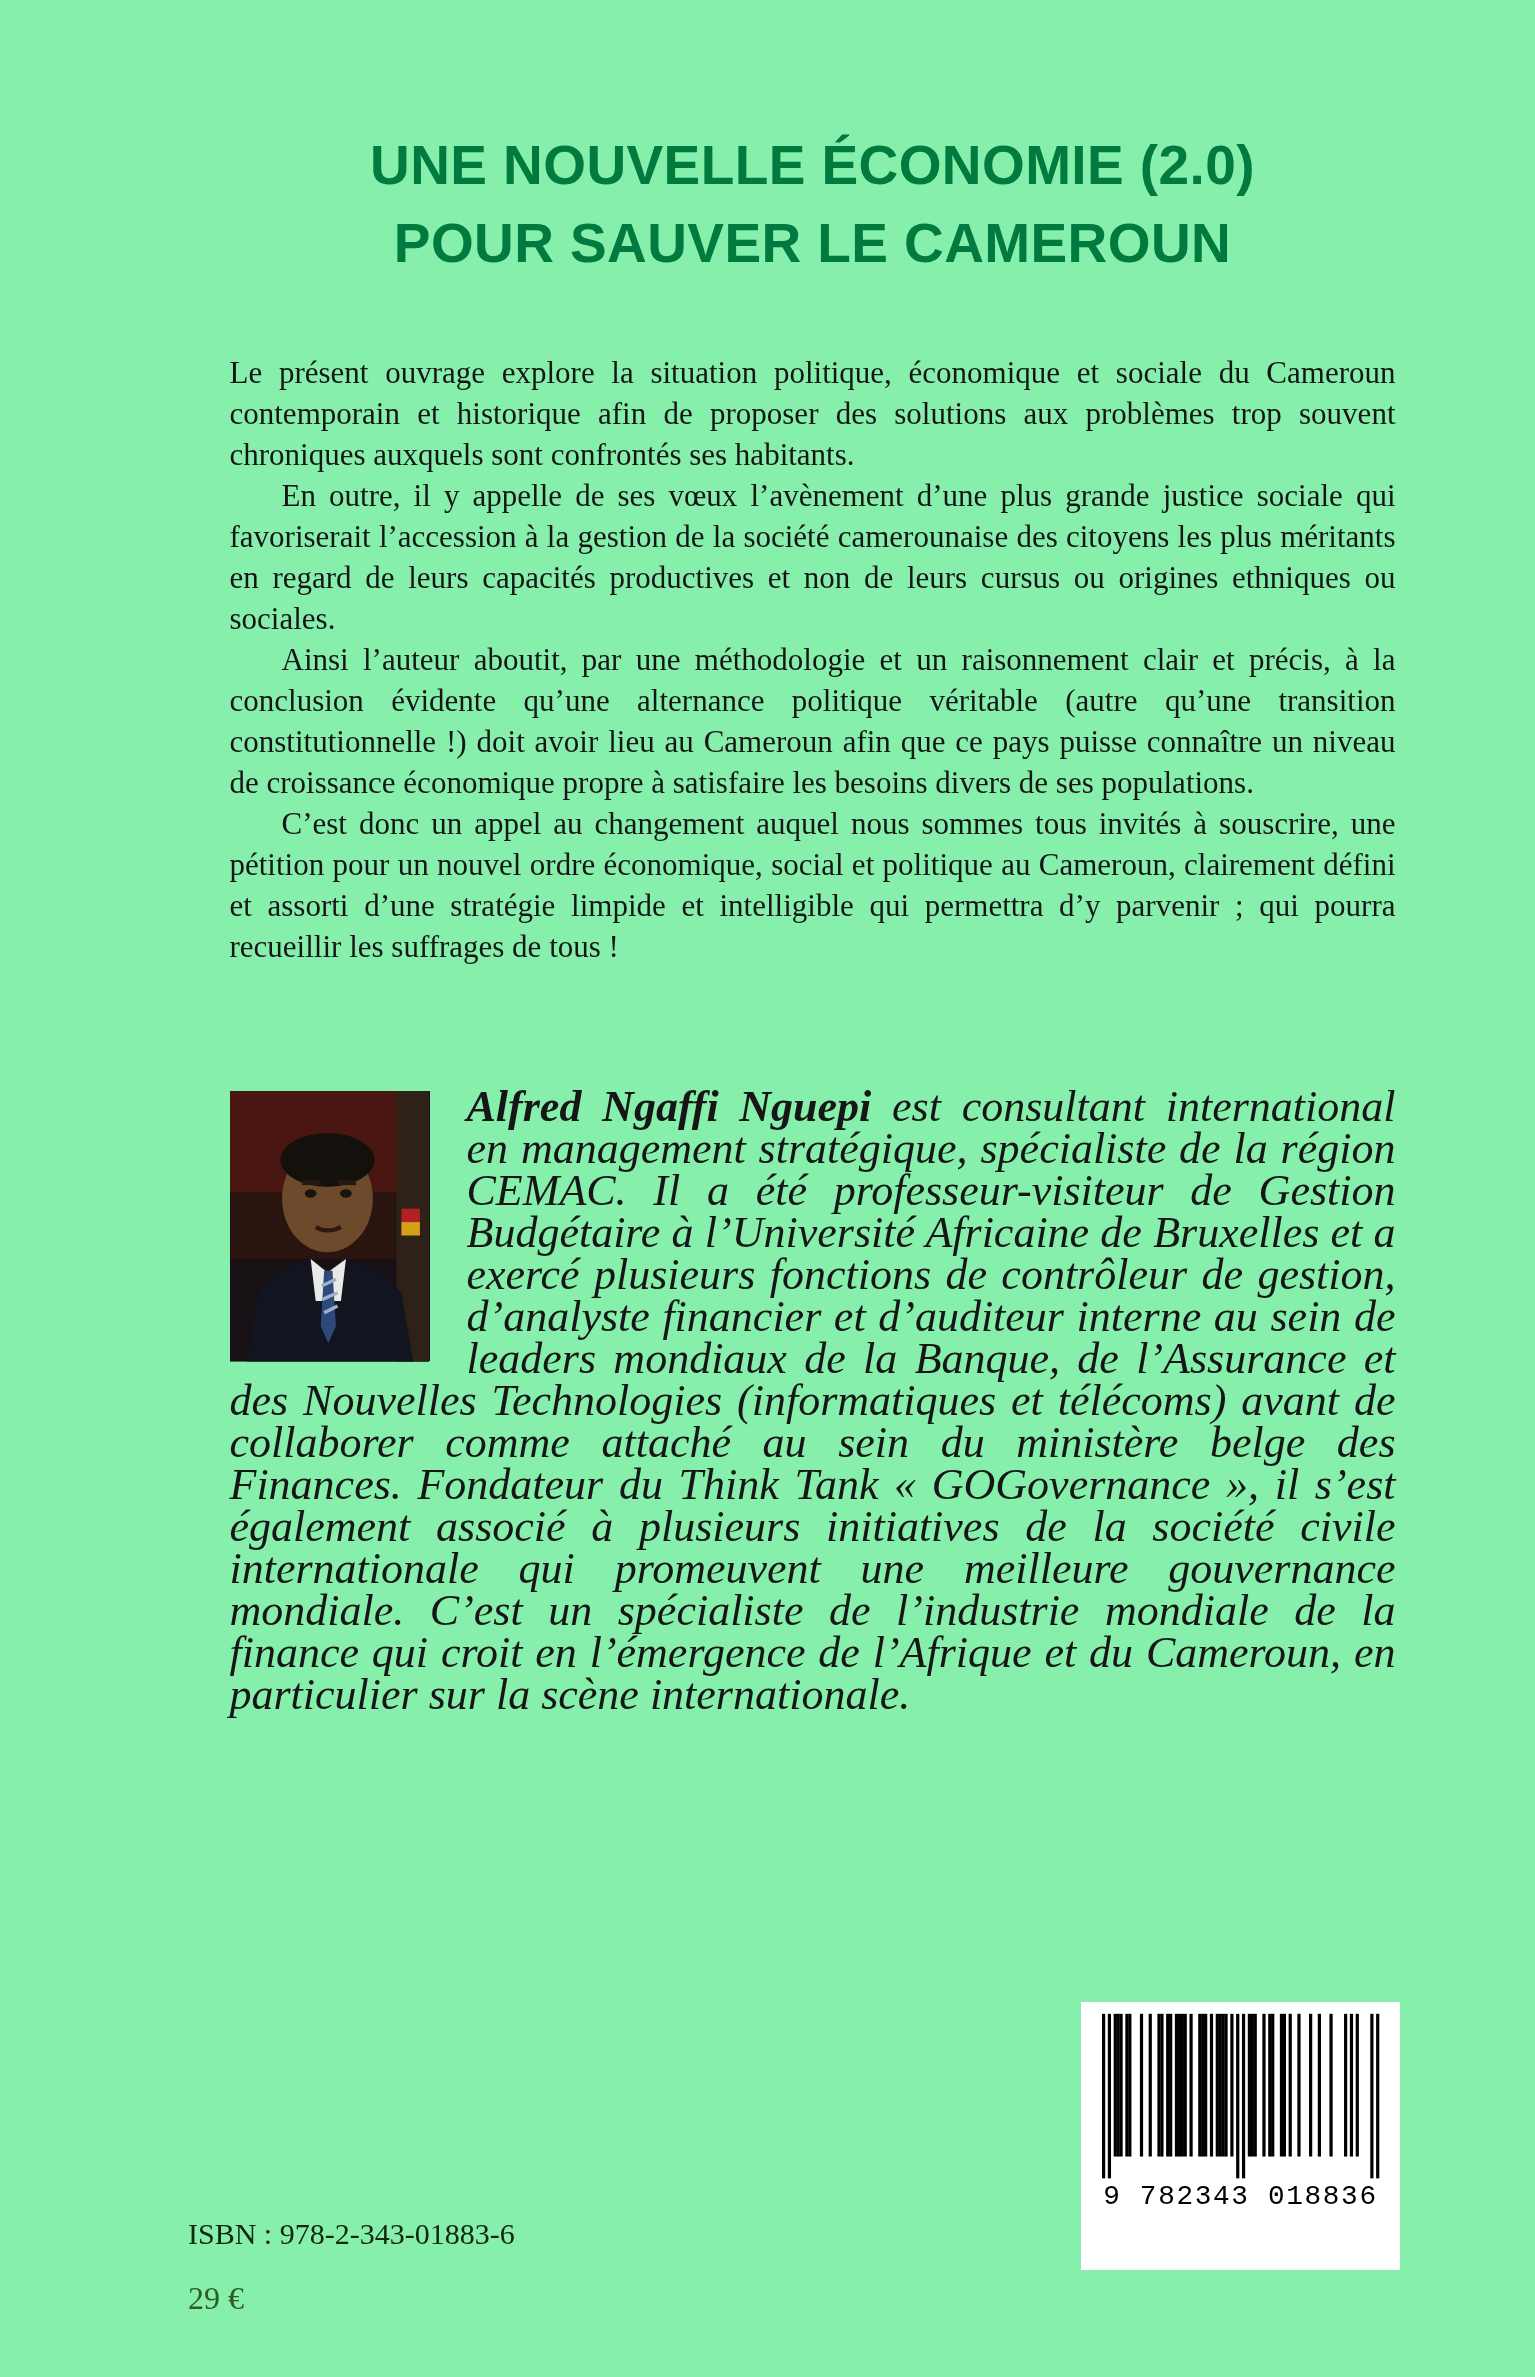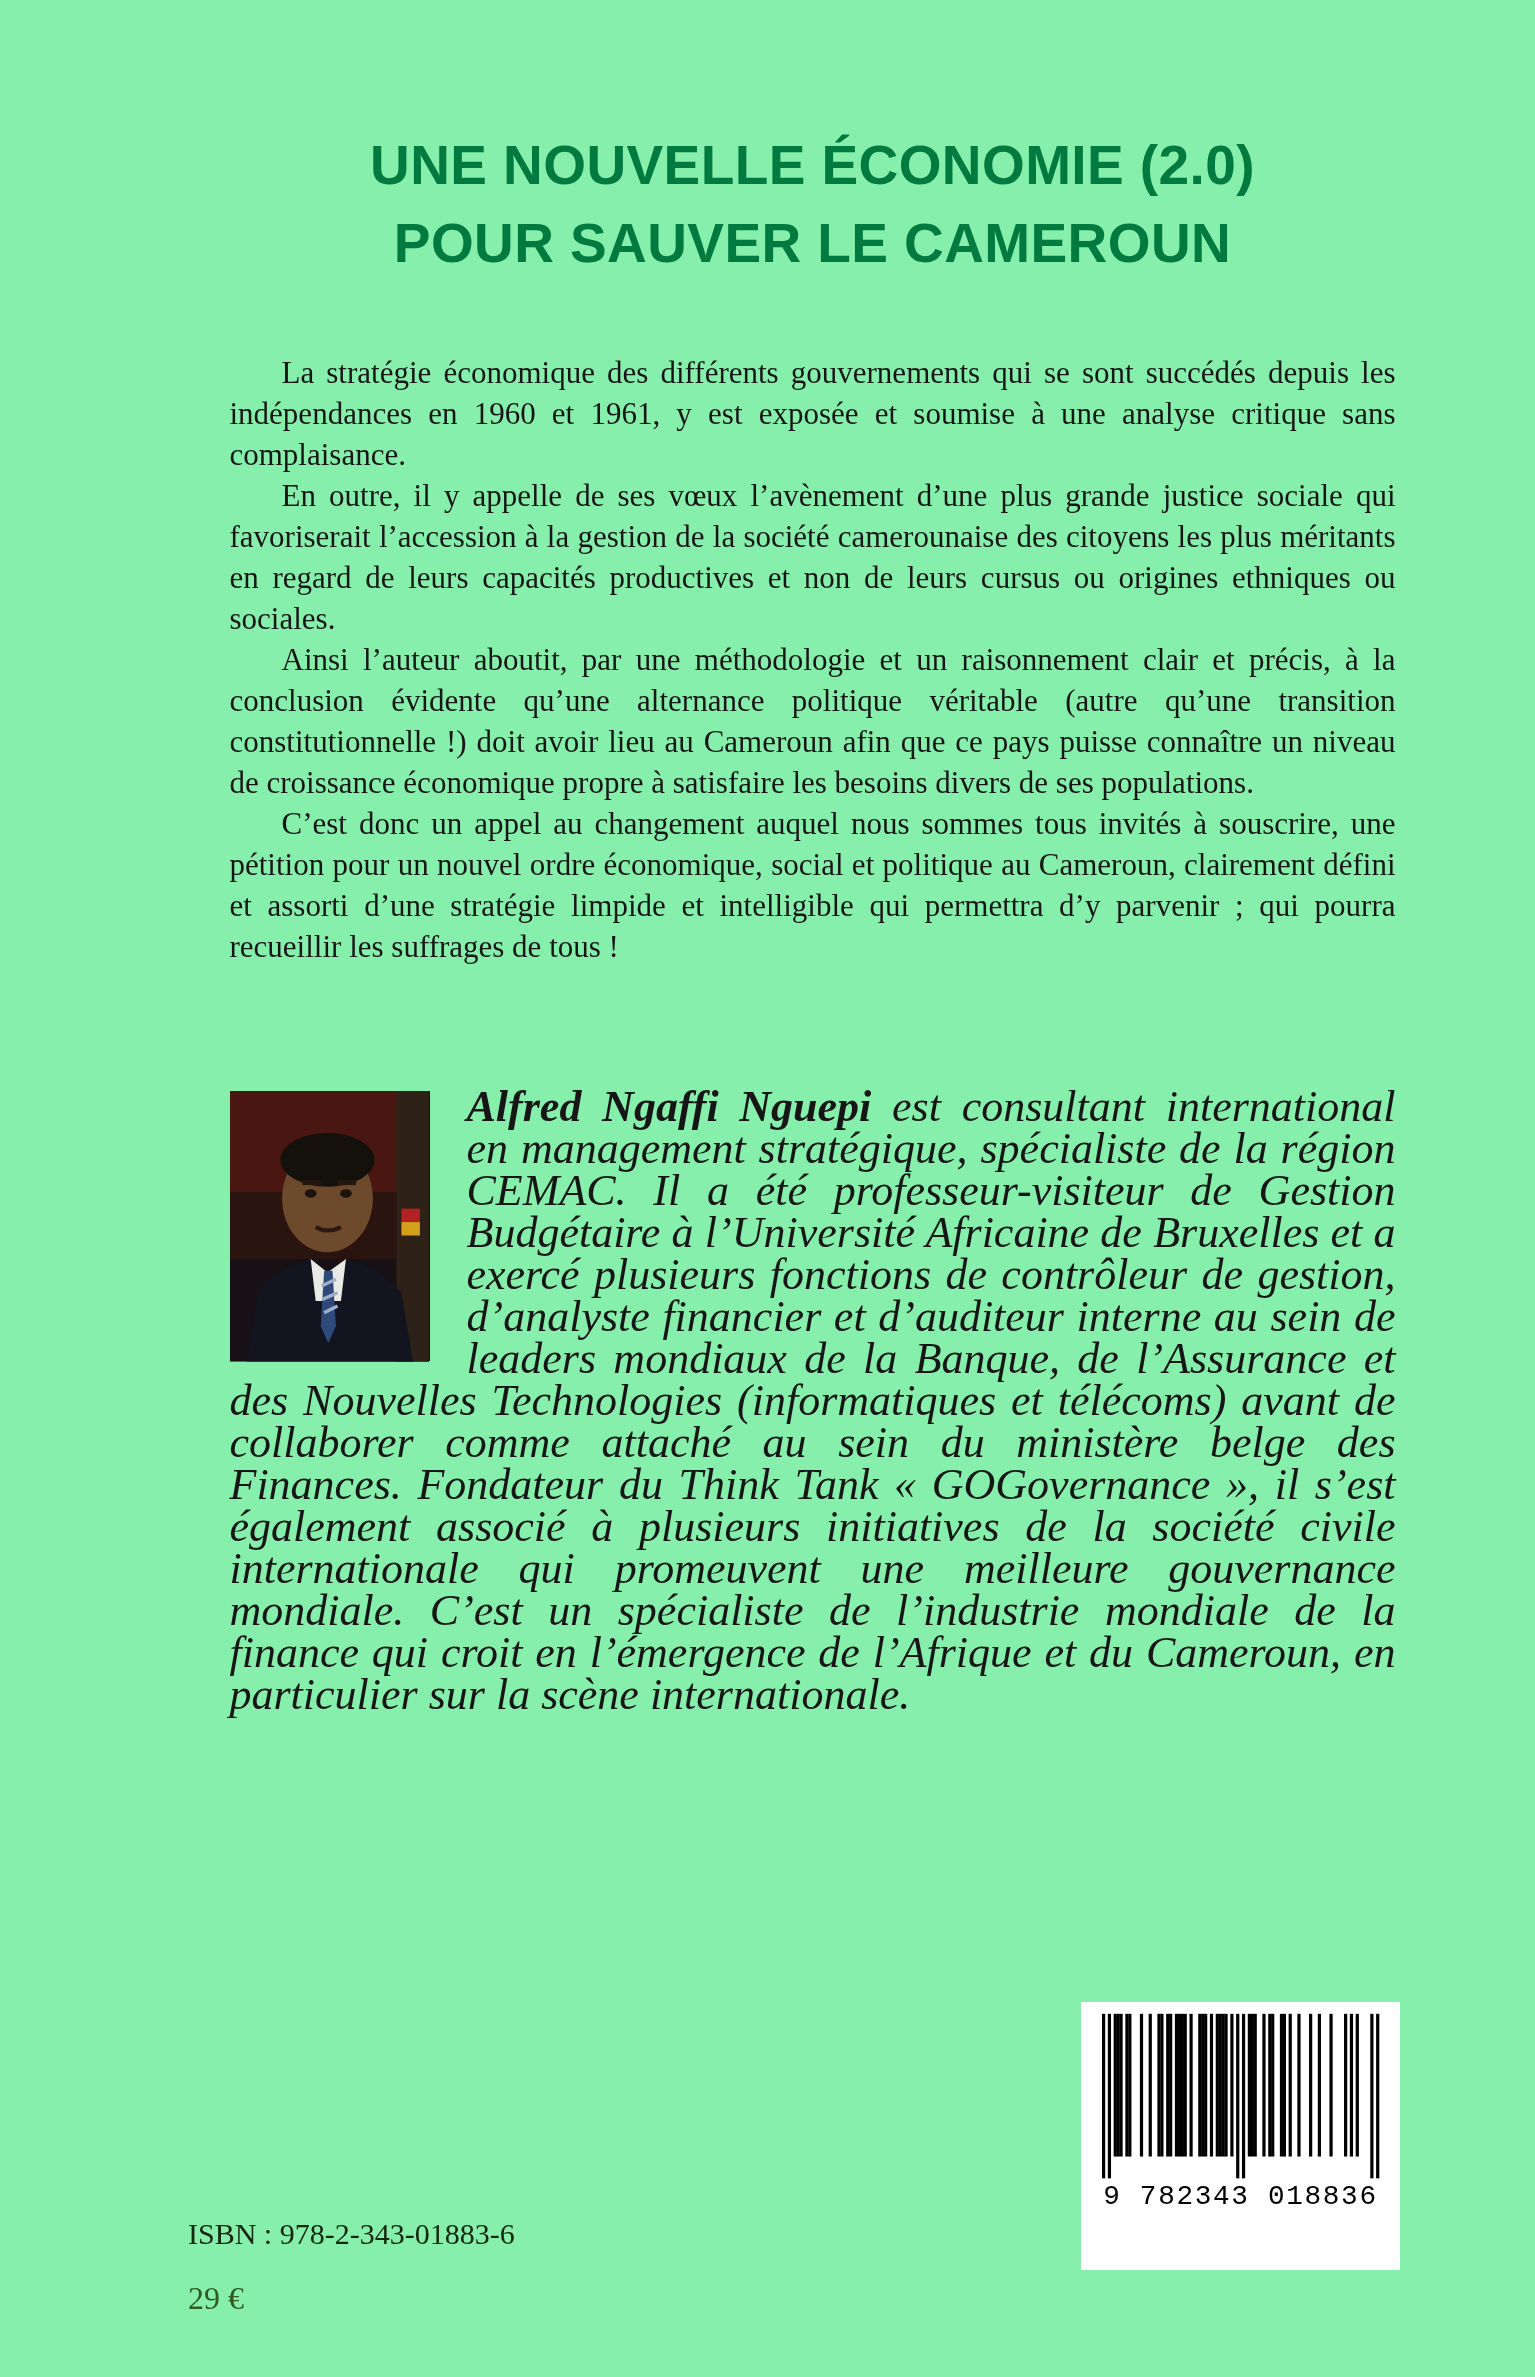--- a/index.html
+++ b/index.html
@@ -80,21 +80,21 @@
 <body>
 
 <div class="page">
 
   <div class="title">
     <div>UNE NOUVELLE ÉCONOMIE (2.0)</div>
     <div>POUR SAUVER LE CAMEROUN</div>
   </div>
 
   <div class="synopsis">
-    <p class="indent">La stratégie économique des différents gouvernements qui se sont succédés depuis les indépendances en 1960 et 1961, y est exposée et soumise à une analyse critique sans complaisance.</p>
+    <p>Le présent ouvrage explore la situation politique, économique et sociale du Cameroun contemporain et historique afin de proposer des solutions aux problèmes trop souvent chroniques auxquels sont confrontés ses habitants.</p>
     <p class="indent">En outre, il y appelle de ses vœux l’avènement d’une plus grande justice sociale qui favoriserait l’accession à la gestion de la société camerounaise des citoyens les plus méritants en regard de leurs capacités productives et non de leurs cursus ou origines ethniques ou sociales.</p>
     <p class="indent">Ainsi l’auteur aboutit, par une méthodologie et un raisonnement clair et précis, à la conclusion évidente qu’une alternance politique véritable (autre qu’une transition constitutionnelle !) doit avoir lieu au Cameroun afin que ce pays puisse connaître un niveau de croissance économique propre à satisfaire les besoins divers de ses populations.</p>
     <p class="indent">C’est donc un appel au changement auquel nous sommes tous invités à souscrire, une pétition pour un nouvel ordre économique, social et politique au Cameroun, clairement défini et assorti d’une stratégie limpide et intelligible qui permettra d’y parvenir ; qui pourra recueillir les suffrages de tous !</p>
   </div>
 
   <div class="bio">
     <div class="photo">
       <svg viewBox="0 0 238 322" xmlns="http://www.w3.org/2000/svg">
 
         <rect x="0" y="0" width="238" height="322" fill="#171014"></rect>

